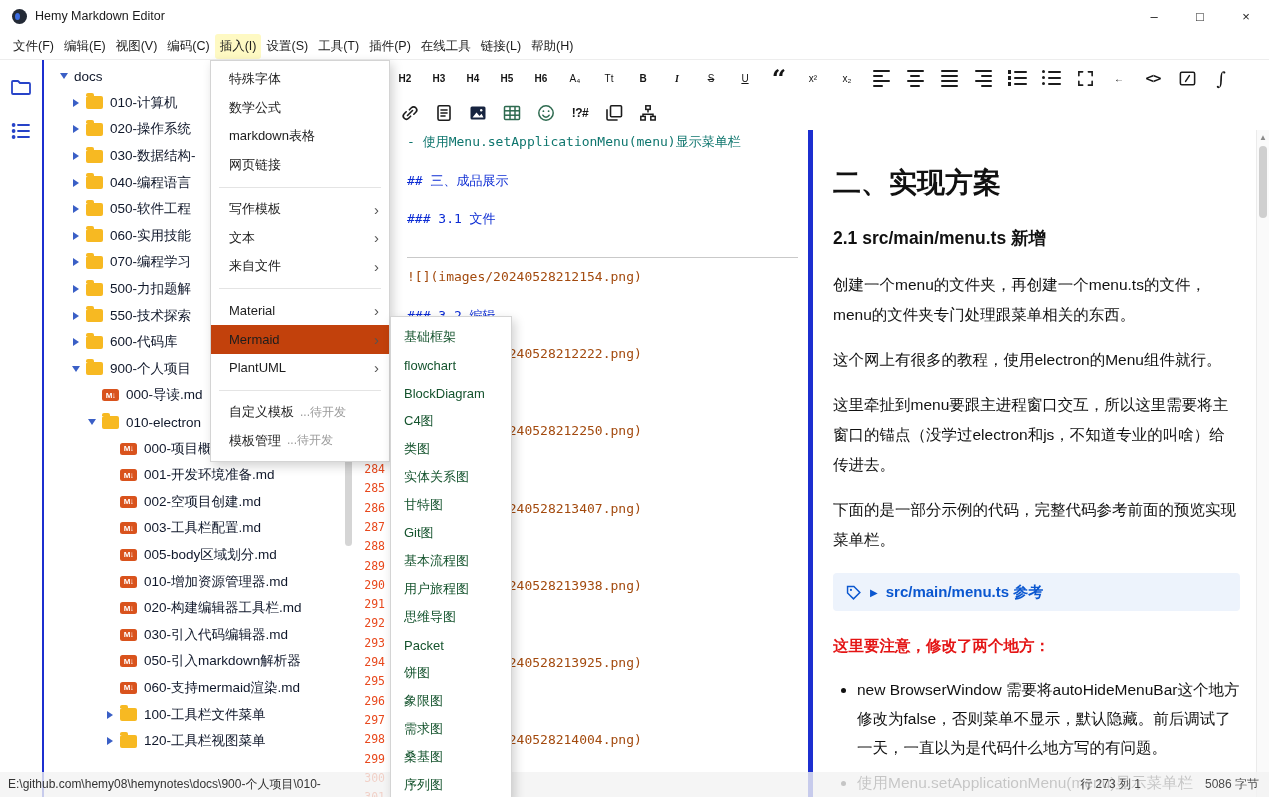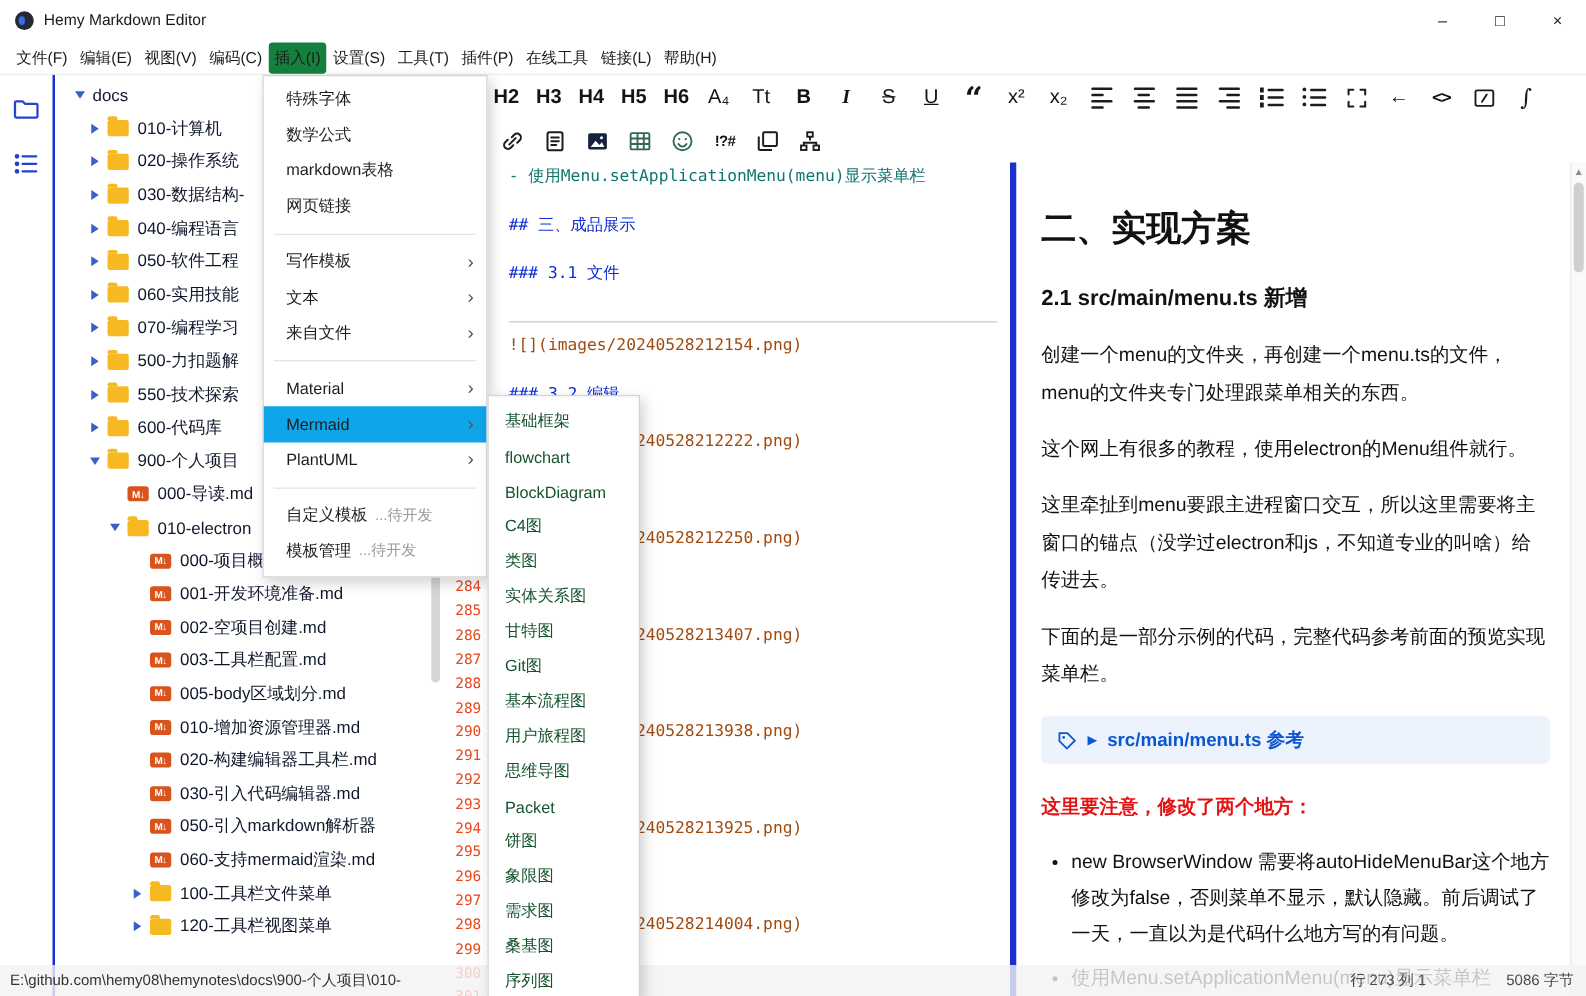--- a/index.html
+++ b/index.html
@@ -10,21 +10,21 @@
 
 .titlebar{height:32px;display:flex;align-items:center;padding-left:12px;font-size:12.5px;color:#1a1a1a;position:relative}
 .app-icon{width:15px;height:15px;border-radius:50%;background:#232a36;margin-right:8px;position:relative;flex:none}
 .app-icon::after{content:'';position:absolute;inset:4px 7px 4px 3px;border-radius:50%;background:#3c6ce0}
 .win-controls{position:absolute;right:0;top:0;height:32px;display:flex}
 .win-btn{width:46px;height:32px;display:flex;align-items:center;justify-content:center;font-size:13px;color:#222}
 
 
 .menubar{height:28px;display:flex;align-items:flex-end;padding-left:8px;font-size:12.5px;border-bottom:1px solid #ededed;color:#1c1c1c}
 .menu-item{padding:4px 5px;border-radius:3px;white-space:nowrap}
-.menu-item.active{background:#15803d}
+.menu-item.active{background:#fef9c3}
 
 
 .bodyrow{position:absolute;top:60px;left:0;right:0;bottom:0;display:flex}
 .iconstrip{width:44px;border-right:2px solid #1c2fd0;padding-top:14px;display:flex;flex-direction:column;align-items:center;gap:18px;flex:none}
 .strip-btn{width:28px;height:26px;display:flex;align-items:center;justify-content:center}
 
 
 .tree{width:311px;position:relative;overflow:hidden;padding-top:3px;flex:none}
 .titem{height:26.6px;display:flex;align-items:center;font-size:13.5px;color:#0f172a;white-space:nowrap;overflow:hidden}
 .titem .arrow{width:12px;flex:none;display:flex;align-items:center;justify-content:center;margin-right:4px}
@@ -39,21 +39,21 @@
 .titem.file .ticon::after{content:'M↓';color:#fff;font-size:8px;font-weight:bold;letter-spacing:-0.5px}
 .lvl0{padding-left:14px}.lvl1{padding-left:26px}.lvl2{padding-left:42px}.lvl3{padding-left:60px}
 .tree-scrollbar{position:absolute;right:3px;top:0;width:7px;height:100%}
 .tree-scrollbar .thumb{position:absolute;top:368px;height:118px;width:7px;background:#d5d5d5;border-radius:4px}
 
 
 .rightcol{flex:1;display:flex;flex-direction:column;min-width:0}
 .toolbar{height:70px;padding-left:33px;flex:none}
 .tbrow{display:flex;align-items:center;height:36px}
 .tbrow.row2{height:34px;padding-left:5px}
-.tb{width:34px;height:30px;display:flex;align-items:center;justify-content:center;font-size:16px;color:#141414;border-radius:4px;flex:none}
+.tb{width:34px;height:30px;display:flex;align-items:center;justify-content:center;font-size:10px;color:#141414;border-radius:4px;flex:none}
 .tb.hbtn{font-weight:700}
 .tb.bold{font-weight:800}
 .tb.italic{font-style:italic;font-family:"Liberation Serif",serif;font-weight:600}
 .tb.strike{text-decoration:line-through}
 .tb.underline{text-decoration:underline}
 .tb.quote{font-family:"DejaVu Serif",serif;font-size:25px;font-weight:700;align-items:flex-end}
 .tb.mono{font-family:"DejaVu Sans Mono",monospace;font-size:14px;font-weight:600;letter-spacing:-1px}
 .tb.formula{font-family:"DejaVu Serif",serif;font-style:italic;font-size:18px}
 .tb.special{font-size:12px;font-weight:700;letter-spacing:-0.5px}
 .bars{display:flex;flex-direction:column;gap:3px;width:17px}
@@ -98,21 +98,21 @@
 .statusbar .pos{margin-right:64px;color:#4a4a4a}
 .statusbar .bytes{color:#4a4a4a}
 
 
 .menu-popup{position:absolute;background:#fff;border:1px solid #d4d4d4;box-shadow:3px 4px 10px rgba(0,0,0,0.18);z-index:200}
 .insert-menu{left:210px;top:60px;width:180px;padding:4px 0 6px}
 .mitem{height:28.5px;display:flex;align-items:center;padding:0 10px 0 18px;font-size:13px;color:#1d1d1d}
 .mitem .mhint{color:#9a9a9a;font-size:12px;margin-left:6px}
 .mitem .sub-arrow{margin-left:auto;color:#555;font-size:15px}
 .mitem.sub .sub-arrow::after{content:'›'}
-.mitem.active{background:#0ea5e9}
+.mitem.active{background:#c2410c}
 .mitem.sep{height:16px;padding:0 8px}
 .mitem.sep::before{content:'';flex:1;height:1px;background:#e4e4e4}
 .mermaid-submenu{left:390px;top:316px;width:122px;padding:6px 0;bottom:-4px;overflow:hidden}
 .smitem{height:28px;display:flex;align-items:center;padding:0 13px;font-size:13px;color:#14532d}
 </style>
 </head>
 <body>
 
 <div class="app">
 

